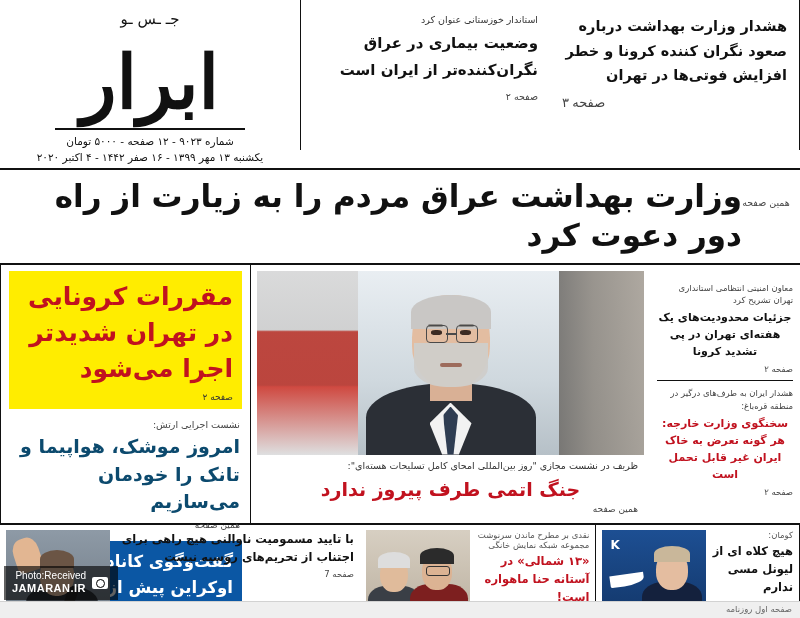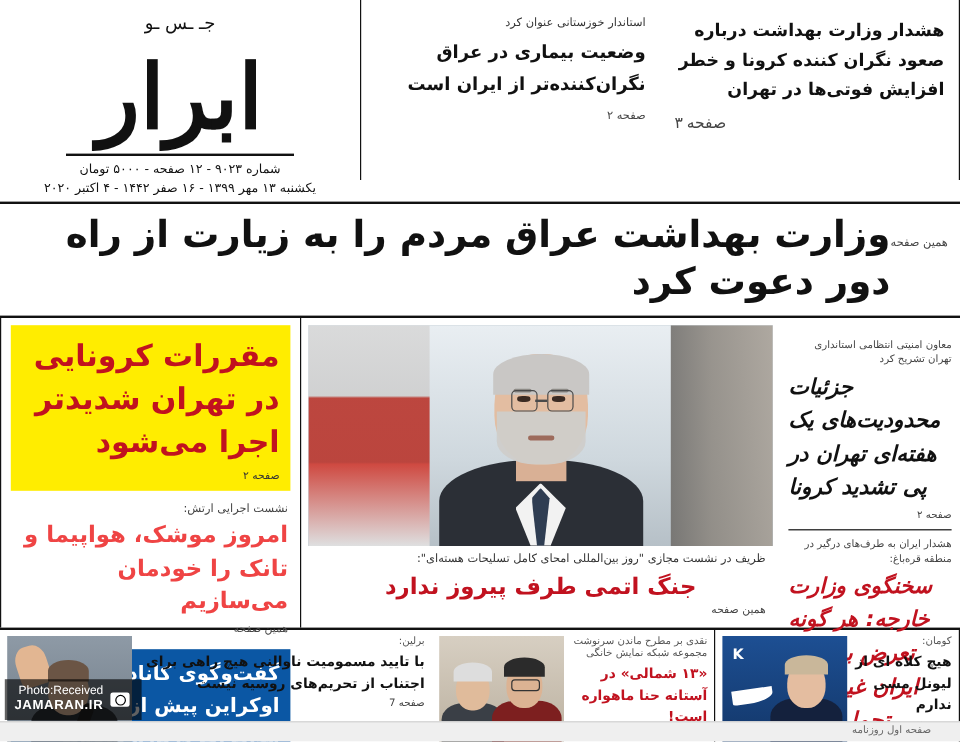--- a/index.html
+++ b/index.html
@@ -81,21 +81,21 @@
   .yellow-box{
     background:#ffed00;padding:8px 9px 7px 9px;position:relative;margin-bottom:6px;
   }
   .yellow-box .kicker{font-size:9.5px;color:#444;text-align:right;margin-bottom:3px;}
   .yellow-box .head{
     font-size:25px;font-weight:bold;color:#c1121f;text-align:right;line-height:1.45;
   }
   .yellow-box .pagetag{font-size:9px;color:#333;text-align:right;margin-top:5px;}
   .plain-box{padding:4px 2px 6px 2px;margin-bottom:5px;}
   .plain-box .kicker{font-size:9.5px;color:#444;text-align:right;margin-bottom:3px;}
-  .plain-box .head{font-size:19px;font-weight:bold;color:#ef4444;text-align:right;line-height:1.45;}
+  .plain-box .head{font-size:19px;font-weight:bold;color:#0c4a6e;text-align:right;line-height:1.45;}
   .plain-box .pagetag{font-size:9px;color:#444;text-align:right;margin-top:4px;}
   .blue-box{
     background:#0b57a4;padding:8px 9px;color:#fff;
   }
   .blue-box .head{
     font-size:16.5px;font-weight:bold;text-align:right;line-height:1.6;color:#fff;
   }
 
   
   .col-center{
@@ -145,21 +145,21 @@
     padding:4px 0 2px 0;line-height:1.3;
   }
   .cap-tag{font-size:9px;color:#444;text-align:right;}
 
   
   .col-left{
     width:150px;box-sizing:border-box;padding:17px 7px;
   }
   .left-item{margin-bottom:6px;}
   .left-item .kicker{font-size:8.5px;color:#444;text-align:right;line-height:1.45;margin-bottom:3px;}
-  .left-item .head{font-size:18px;font-weight:bold;color:#111;text-align:left;line-height:1.55;font-style:italic;}
+  .left-item .head{font-size:11px;font-weight:bold;color:#111;text-align:center;line-height:1.55;}
   .left-item .head.red{color:#c1121f;}
   .left-item .pagetag{font-size:8.5px;color:#444;text-align:right;margin-top:4px;}
   .hr{height:1px;background:#111;margin:6px 0;}
 
   
   .bottom{
     display:flex;flex-direction:row-reverse;height:108px;border-top:2px solid #111;
   }
   .b-cell{box-sizing:border-box;padding:5px 6px;display:flex;flex-direction:row-reverse;gap:6px;}
   .b-cell + .b-cell{border-right:1px solid #111;}
@@ -202,21 +202,21 @@
     position:absolute;left:4px;bottom:18px;display:flex;align-items:center;gap:6px;
     background:rgba(0,0,0,.62);color:#fff;padding:4px 10px 4px 8px;
   }
   .wm-cam{width:16px;height:12px;background:#fff;border-radius:2px;position:relative;}
   .wm-cam:after{content:"";position:absolute;left:4px;top:2.5px;width:7px;height:7px;border:1.6px solid #000;border-radius:50%;}
   .wm-text{font-size:10px;line-height:1.25;font-family:"Liberation Sans",sans-serif;}
   .wm-text b{display:block;font-size:11px;letter-spacing:.5px;}
   .footer-strip{
     position:absolute;left:0;right:0;bottom:0;height:16px;background:#efefef;border-top:1px solid #d2d2d2;
   }
-  .footer-strip .ftxt{font-size:8.5px;color:#666;text-align:right;padding:2px 24px 0 0;}
+  .footer-strip .ftxt{font-size:8.5px;color:#666;text-align:right;padding:2px 8px 0 0;}
 </style>
 </head>
 <body>
 
 <div class="page">
 
   <div class="masthead">
 
     <div class="logo-block">
       <div class="logo-top-mark">جـ ـس ـو</div>
@@ -322,21 +322,20 @@
 
     <div class="b-cell">
       <div class="b-photo ph1">
         <div class="hand"></div>
         <div class="body"></div>
         <div class="headp"></div>
         <div class="hair"></div>
         <div class="mic"></div>
       </div>
       <div class="b-text">
-        <div class="kicker">برلین:</div>
         <div class="head">با تایید مسمومیت ناوالنی هیچ راهی برای اجتناب از تحریم‌های روسیه نیست</div>
         <div class="pagetag">صفحه 7</div>
       </div>
     </div>
 
     <div class="b-cell">
       <div class="b-photo ph2">
         <div class="m1body"></div>
         <div class="m1head"></div>
         <div class="m1hair"></div>

